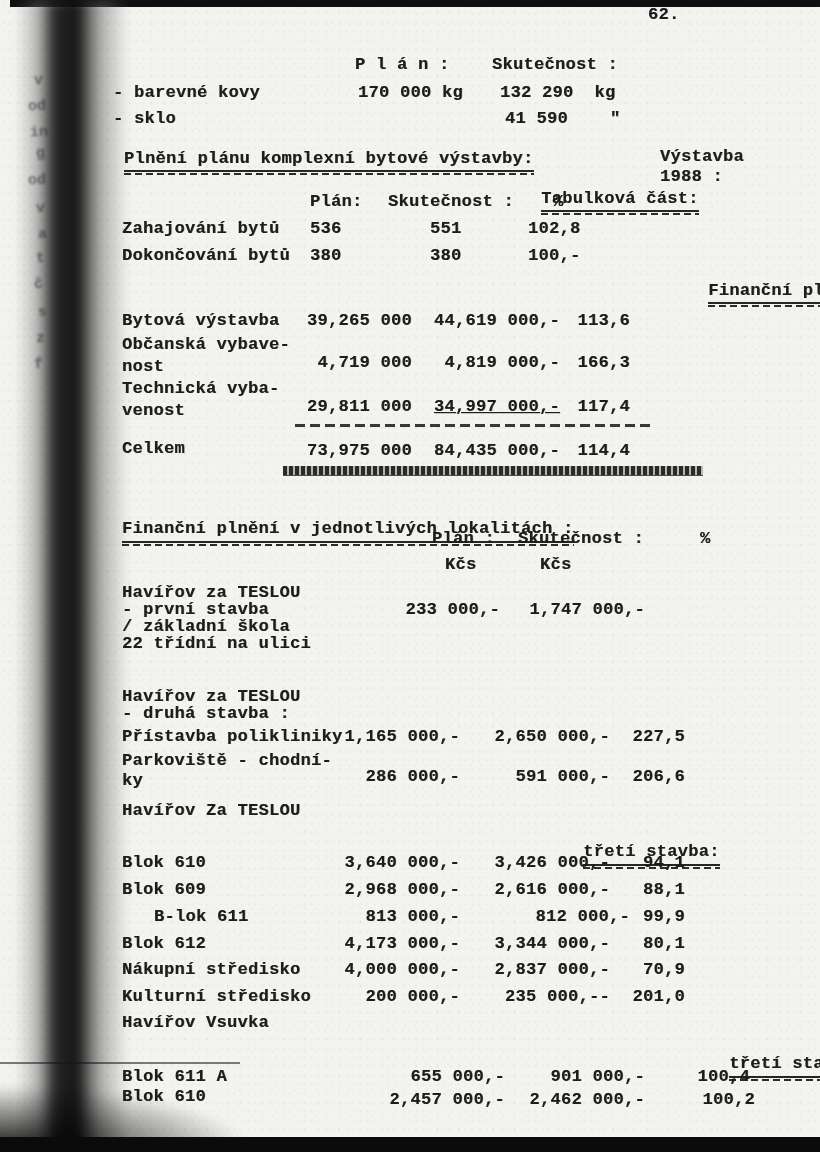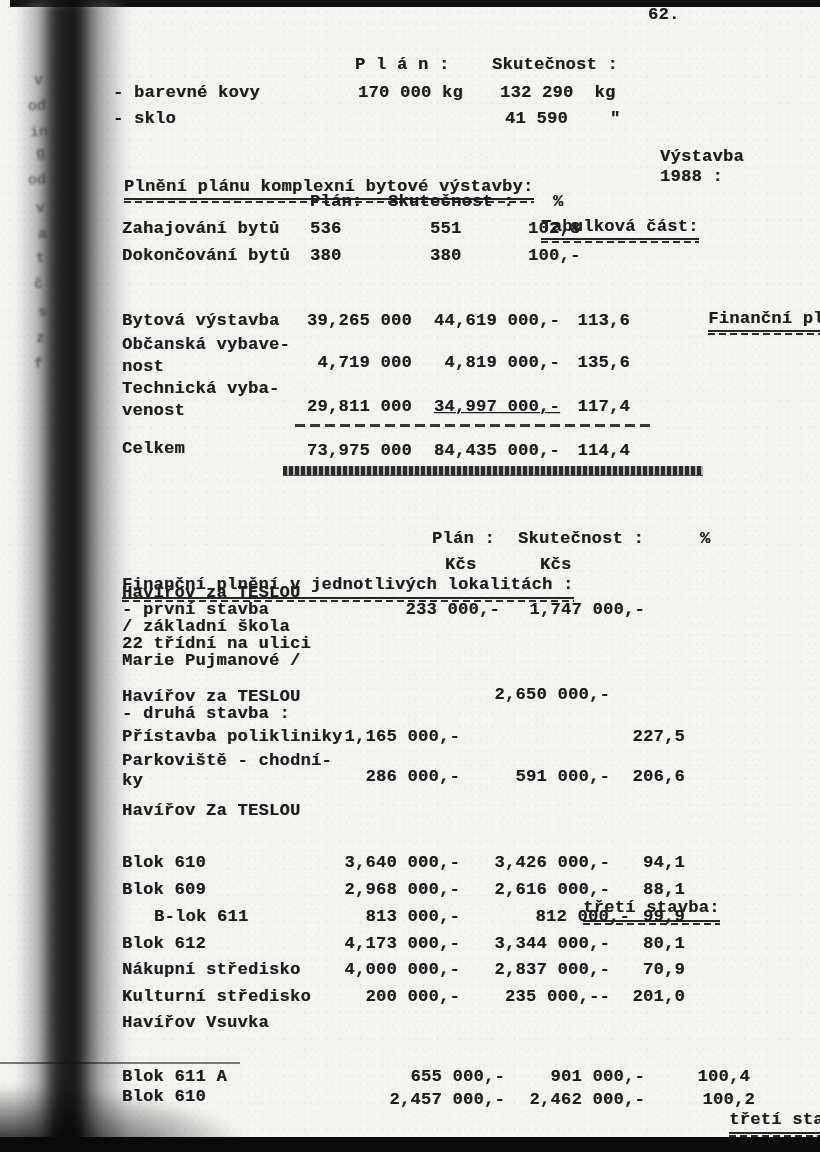--- a/index.html
+++ b/index.html
@@ -26,21 +26,21 @@
     font-size:17px;
     line-height:1.25;
     color:#1d1d1d;
     letter-spacing:.3px;
     white-space:pre;
     text-shadow:.4px .4px .6px rgba(25,25,25,.55);
   }
   .r{text-align:right;}
   
   .u2{display:inline-block;position:relative;padding-bottom:1px;
-      border-bottom:2px solid #262626;margin-top:28px;}
+      border-bottom:2px solid #262626;}
   .u2::after{
     content:"";position:absolute;left:0;right:0;bottom:-5px;height:2px;
     background:repeating-linear-gradient(90deg,#2c2c2c 0 7px, transparent 7px 11px);
   }
   
   .sep-dash{position:absolute;height:3px;
     background:repeating-linear-gradient(90deg,#383838 0 10px, transparent 10px 15px);}
   .sep-mm{position:absolute;height:9px;border-bottom:1px solid #4a4a4a;
     background:repeating-linear-gradient(90deg,#2b2b2b 0 4px, rgba(43,43,43,.3) 4px 6px);}
   
@@ -125,21 +125,21 @@
 
   <span class="tw" style="left:122px;top:310px;">Bytová výstavba</span>
   <span class="tw r" style="left:280px;top:310px;width:132px;">39,265 000</span>
   <span class="tw r" style="left:420px;top:310px;width:140px;">44,619 000,-</span>
   <span class="tw r" style="left:565px;top:310px;width:65px;">113,6</span>
 
   <span class="tw" style="left:122px;top:334px;">Občanská vybave-</span>
   <span class="tw" style="left:122px;top:356px;">nost</span>
   <span class="tw r" style="left:280px;top:352px;width:132px;">4,719 000</span>
   <span class="tw r" style="left:420px;top:352px;width:140px;">4,819 000,-</span>
-  <span class="tw r" style="left:565px;top:352px;width:65px;">135,6</span>
+  <span class="tw r" style="left:565px;top:352px;width:65px;">166,3</span>
 
   <span class="tw" style="left:122px;top:378px;">Technická vyba-</span>
   <span class="tw" style="left:122px;top:400px;">venost</span>
   <span class="tw r" style="left:280px;top:396px;width:132px;">29,811 000</span>
   <span class="tw r" style="left:420px;top:396px;width:140px;text-decoration:underline;">34,997 000,-</span>
   <span class="tw r" style="left:565px;top:396px;width:65px;">117,4</span>
 
   <div class="sep-dash" style="left:295px;top:424px;width:360px;"></div>
 
   <span class="tw" style="left:122px;top:438px;">Celkem</span>
@@ -156,31 +156,30 @@
   <span class="tw" style="left:518px;top:528px;">Skutečnost :</span>
   <span class="tw" style="left:700px;top:528px;">%</span>
   <span class="tw" style="left:445px;top:554px;">Kčs</span>
   <span class="tw" style="left:540px;top:554px;">Kčs</span>
 
   
   <span class="tw" style="left:122px;top:582px;">Havířov za TESLOU</span>
   <span class="tw" style="left:122px;top:599px;">- první stavba</span>
   <span class="tw" style="left:122px;top:616px;">/ základní škola</span>
   <span class="tw" style="left:122px;top:633px;">22 třídní na ulici</span>
-  <span class="tw" style="left:122px;top:650px;">Marie Pujmanové /</span>
   <span class="tw r" style="left:340px;top:599px;width:160px;">233 000,-</span>
   <span class="tw r" style="left:505px;top:599px;width:140px;">1,747 000,-</span>
 
   
   <span class="tw" style="left:122px;top:686px;">Havířov za TESLOU</span>
   <span class="tw" style="left:122px;top:703px;">- druhá stavba :</span>
 
   <span class="tw" style="left:122px;top:726px;">Přístavba polikliniky</span>
   <span class="tw r" style="left:300px;top:726px;width:160px;">1,165 000,-</span>
-  <span class="tw r" style="left:470px;top:684px;width:140px;">2,650 000,-</span>
+  <span class="tw r" style="left:470px;top:726px;width:140px;">2,650 000,-</span>
   <span class="tw r" style="left:600px;top:726px;width:85px;">227,5</span>
 
   <span class="tw" style="left:122px;top:750px;">Parkoviště - chodní-</span>
   <span class="tw" style="left:122px;top:770px;">ky</span>
   <span class="tw r" style="left:300px;top:766px;width:160px;">286 000,-</span>
   <span class="tw r" style="left:470px;top:766px;width:140px;">591 000,-</span>
   <span class="tw r" style="left:600px;top:766px;width:85px;">206,6</span>
 
   
   <span class="tw" style="left:122px;top:800px;">Havířov Za TESLOU</span>

